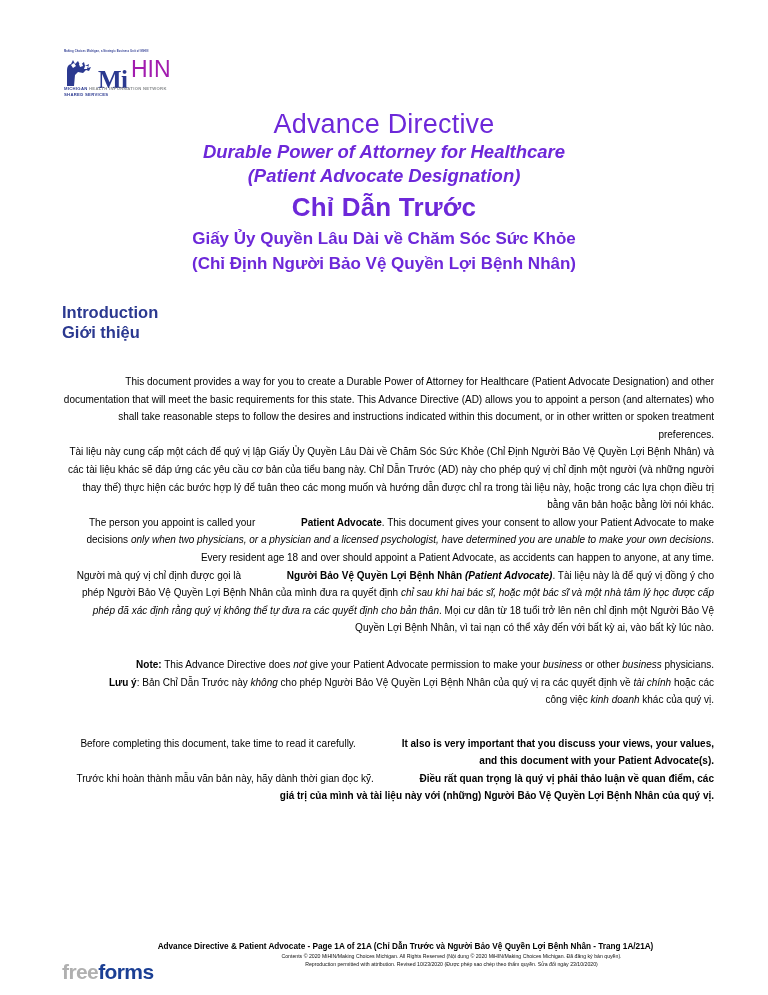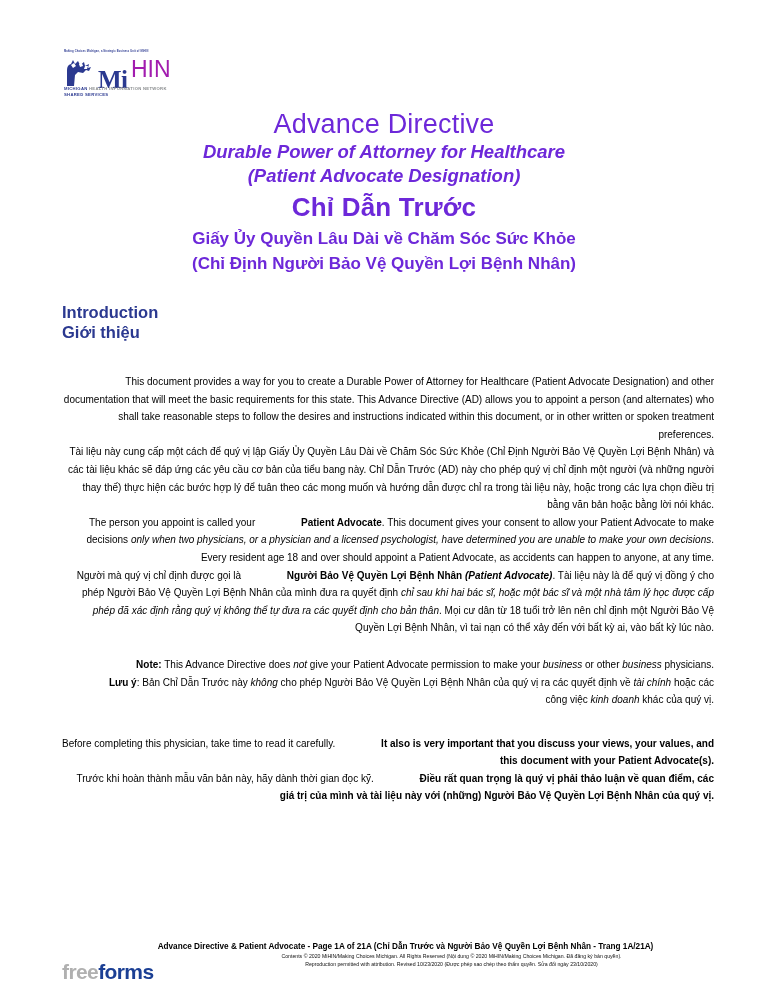--- a/index.html
+++ b/index.html
@@ -242,21 +242,21 @@
     <p><span>Người mà quý vị chỉ định được gọi là </span><b>Người Bảo Vệ Quyền Lợi Bệnh Nhân </b><span class="bi">(Patient Advocate)</span><span>. Tài liệu này là để quý vị đồng ý cho phép Người Bảo Vệ Quyền Lợi Bệnh Nhân của mình đưa ra quyết định </span><i>chỉ sau khi hai bác sĩ, hoặc một bác sĩ và một nhà tâm lý học được cấp phép đã xác định rằng quý vị không thể tự đưa ra các quyết định cho bản thân</i><span>. Mọi cư dân từ 18 tuổi trở lên nên chỉ định một Người Bảo Vệ Quyền Lợi Bệnh Nhân, vì tai nạn có thể xảy đến với bất kỳ ai, vào bất kỳ lúc nào.</span></p>
 
     <div class="gap-md"></div>
 
     <p><b>Note:</b><span> This Advance Directive does </span><i>not</i><span> give your Patient Advocate permission to make your </span><i>business</i><span> or other </span><i>business</i><span> physicians.</span></p>
 
     <p><b>Lưu ý</b><span>: Bản Chỉ Dẫn Trước này </span><i>không</i><span> cho phép Người Bảo Vệ Quyền Lợi Bệnh Nhân của quý vị ra các quyết định về </span><i>tài chính</i><span> hoặc các công việc </span><i>kinh doanh</i><span> khác của quý vị.</span></p>
 
     <div class="gap-lg"></div>
 
-    <p><span>Before completing this physician, take time to read it carefully. </span><b>It also is very important that you discuss your views, your values, and this document with your Patient Advocate(s).</b></p>
+    <p><span>Before completing this document, take time to read it carefully. </span><b>It also is very important that you discuss your views, your values, and this document with your Patient Advocate(s).</b></p>
 
     <p><span>Trước khi hoàn thành mẫu văn bản này, hãy dành thời gian đọc kỹ. </span><b>Điều rất quan trọng là quý vị phải thảo luận về quan điểm, các giá trị của mình và tài liệu này với (những) Người Bảo Vệ Quyền Lợi Bệnh Nhân của quý vị.</b></p>
 
   </div>
 
   <div class="footer">
     <div class="footer-line1">Advance Directive &amp; Patient Advocate - Page 1A of 21A (Chỉ Dẫn Trước và Người Bảo Vệ Quyền Lợi Bệnh Nhân - Trang 1A/21A)</div>
     <div class="footer-line2">Contents © 2020 MiHIN/Making Choices Michigan. All Rights Reserved (Nội dung © 2020 MiHIN/Making Choices Michigan. Đã đăng ký bản quyền).</div>
     <div class="footer-line3">Reproduction permitted with attribution. Revised 10/23/2020 (Được phép sao chép theo thẩm quyền. Sửa đổi ngày 23/10/2020)</div>
   </div>

